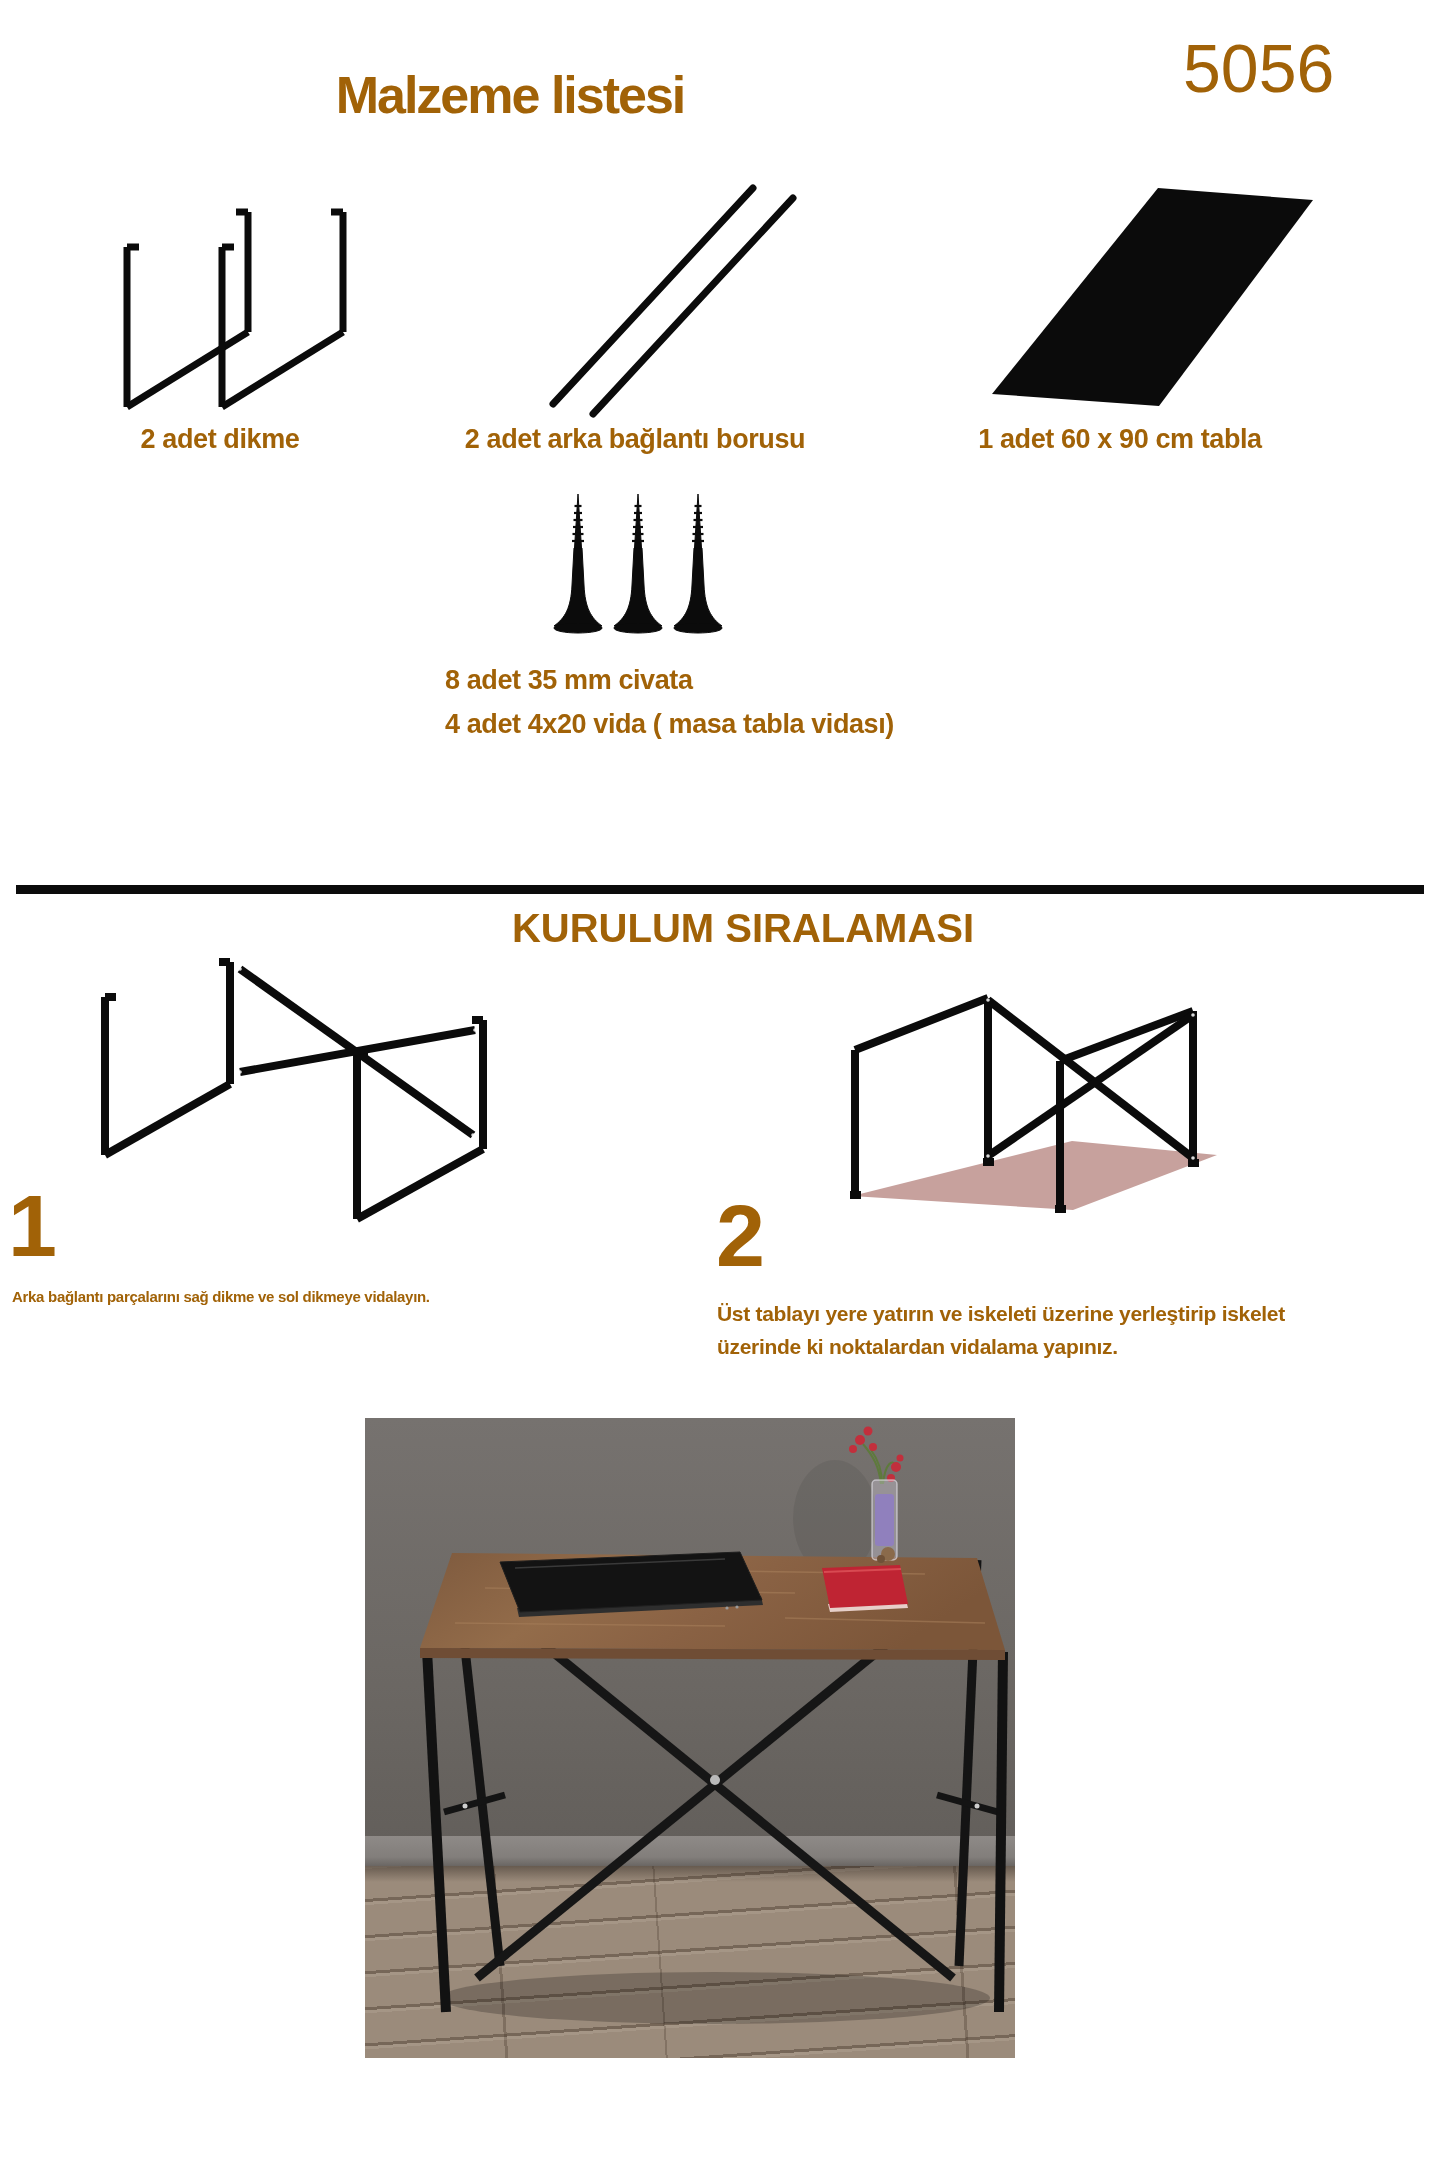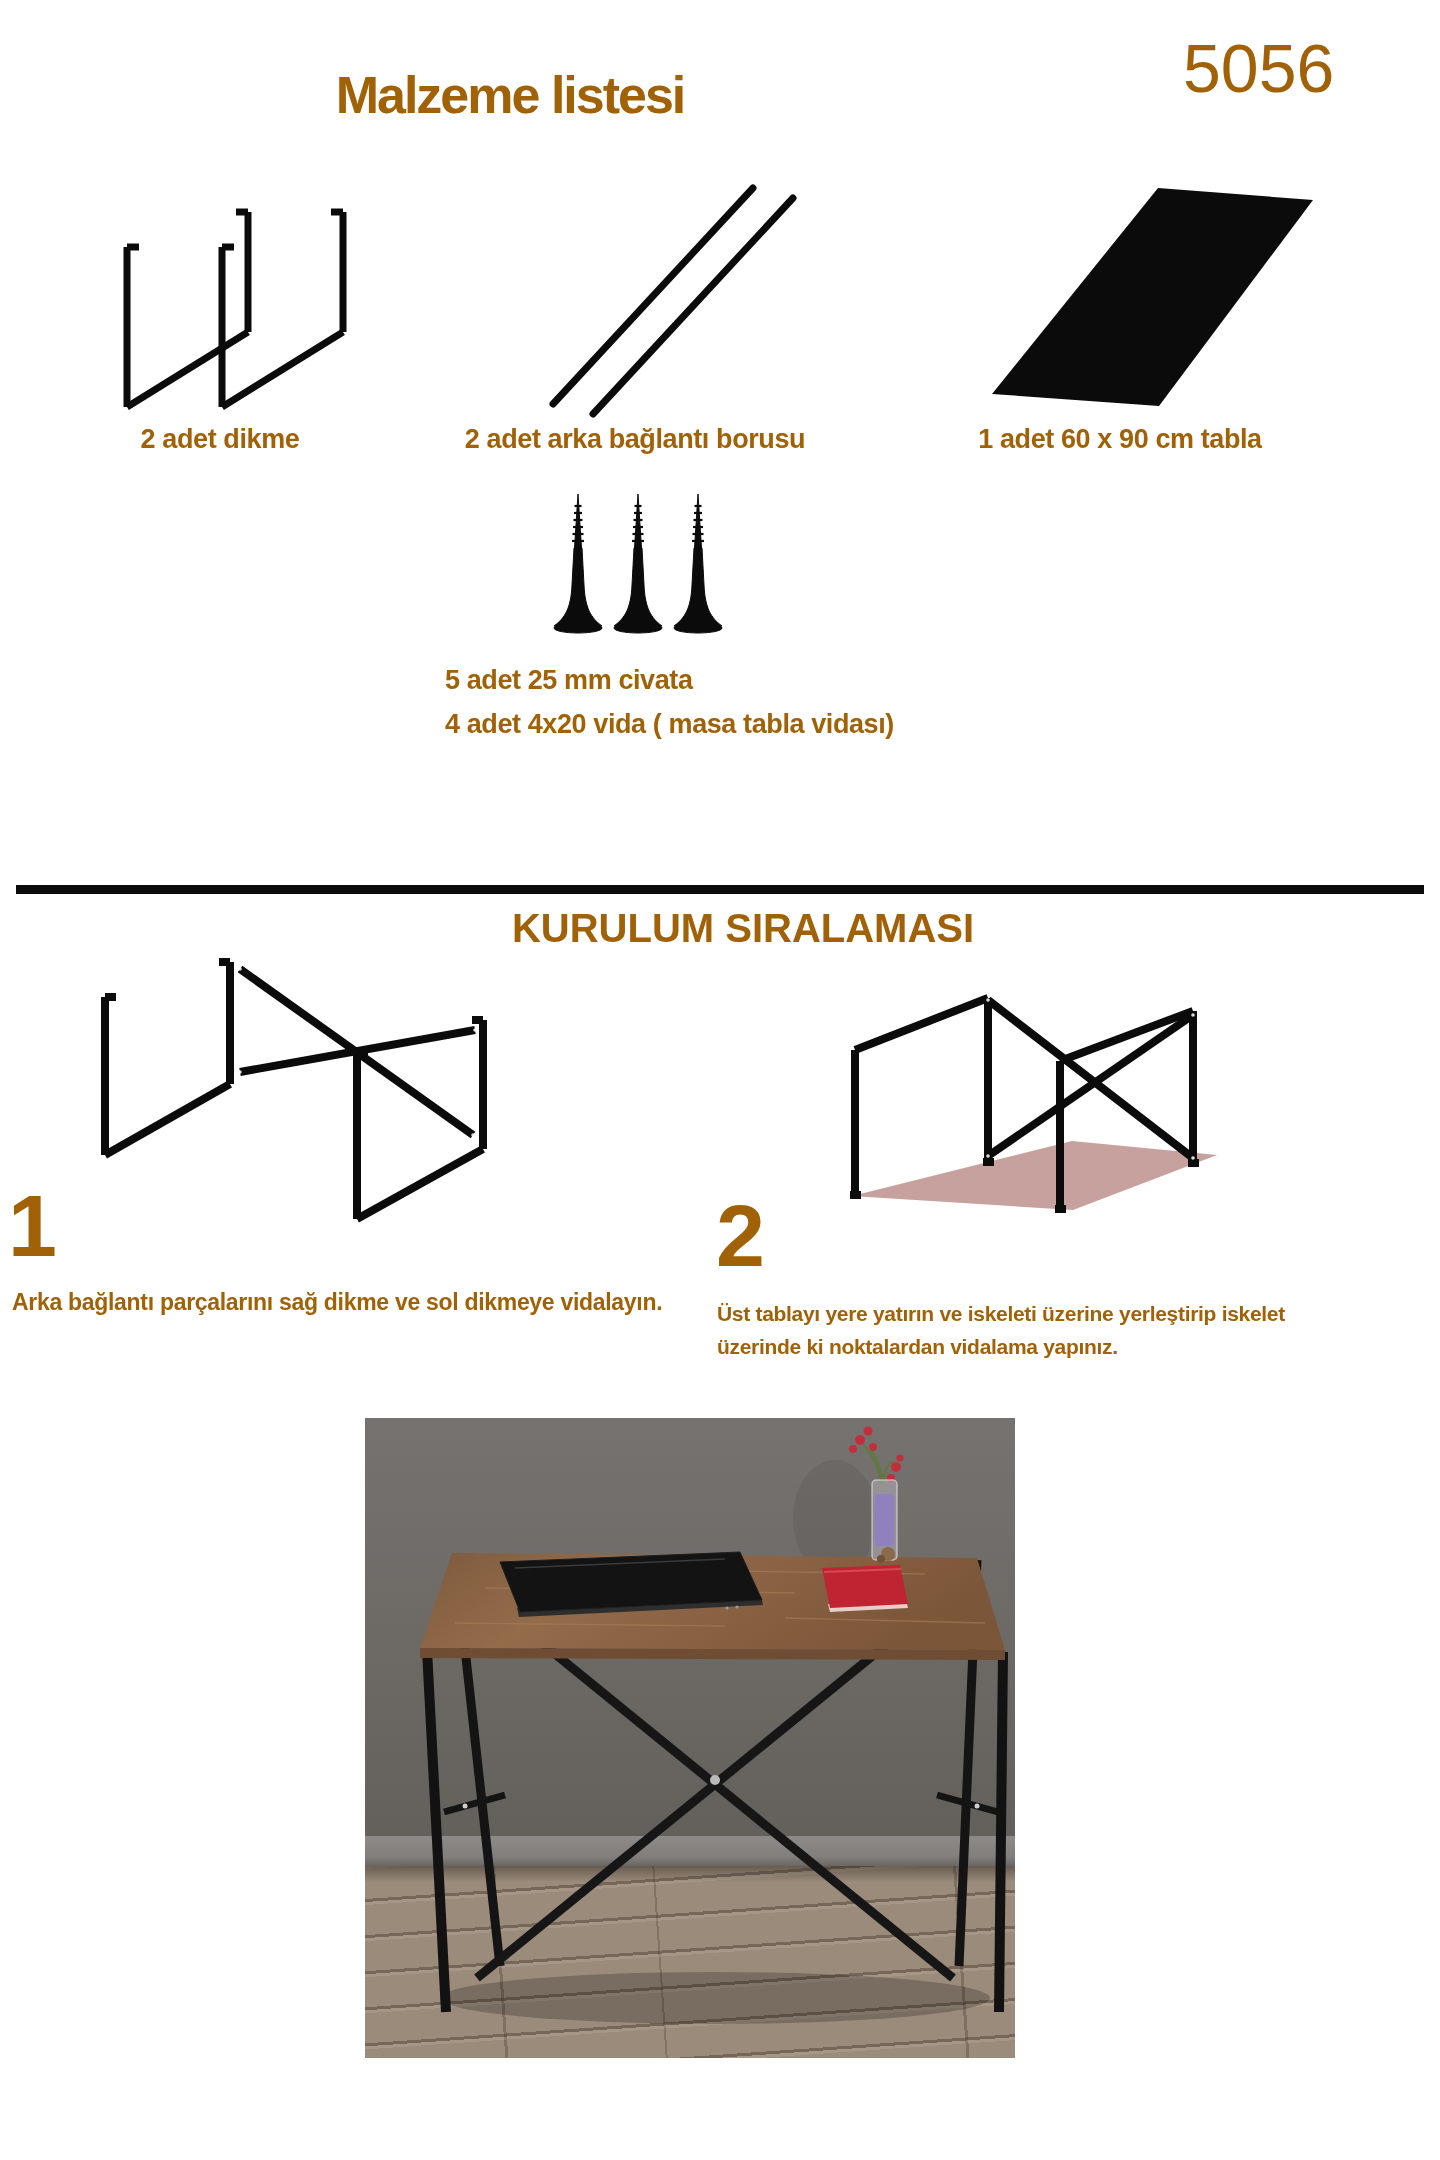--- a/index.html
+++ b/index.html
@@ -21,21 +21,21 @@
     font-size:27px;font-weight:700;letter-spacing:-0.4px;line-height:44px;white-space:nowrap;
   }
   .divider{background:#0b0b0b;}
   .section-title{
     font-size:40px;font-weight:700;letter-spacing:0px;text-align:center;line-height:1.1;
   }
   .step-number{
     font-size:88px;font-weight:700;line-height:1;
   }
   .step-caption{
-    font-size:23px;font-weight:700;letter-spacing:-0.3px;line-height:1.4;
+    font-size:15px;font-weight:700;letter-spacing:-0.3px;line-height:1.4;
   }
   .step-caption.small{
     font-size:21px;line-height:1.55;
   }
   svg{display:block;}
   .stroke-ink{stroke:#0b0b0b;fill:none;}
   
   #photo{
     width:650px;height:640px;overflow:hidden;background:#6f6b67;
   }
@@ -143,21 +143,21 @@
           <line x1="20" y1="37" x2="30" y2="37"></line>
           <line x1="19.5" y1="44" x2="30.5" y2="44"></line>
           <line x1="19" y1="51" x2="31" y2="51"></line>
         </g>
       <path d="M21,58 L19,95 C18,118 12,128 1,136 L49,136 C38,128 32,118 31,95 L29,58 Z"></path>
       <ellipse cx="25" cy="138" rx="24" ry="5"></ellipse>
     </g>
   </svg>
 
   <div class="abs" style="left:445px;top:658px;">
-    <div class="hardware-line">5 adet 25 mm civata</div>
+    <div class="hardware-line">8 adet 35 mm civata</div>
     <div class="hardware-line">4 adet 4x20 vida ( masa tabla vidası)</div>
   </div>
 
   <div class="abs divider" style="left:16px;top:885px;width:1408px;height:9px;"></div>
   <div class="abs section-title" style="left:0;top:906px;width:1440px;padding-left:23px;">KURULUM SIRALAMASI</div>
 
   <svg class="abs" style="left:30px;top:952px;" width="485" height="290" viewBox="0 0 485 290">
     <g class="stroke-ink" stroke-width="8">
       <path d="M75,45 h11"></path>
         <path d="M75,45 V203"></path>

